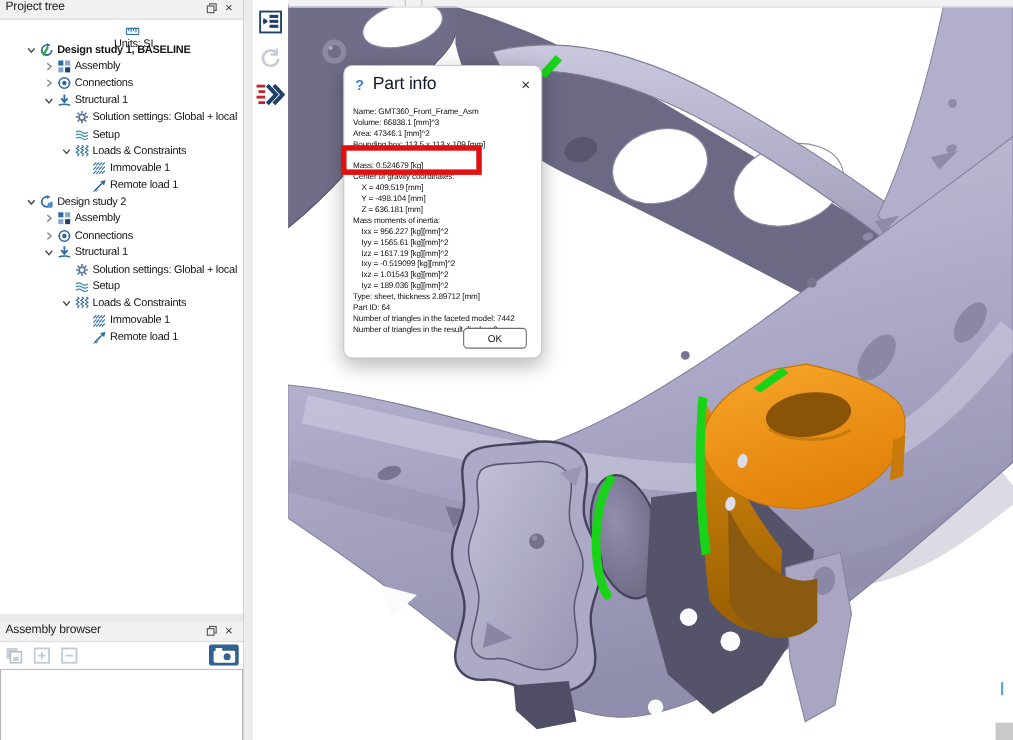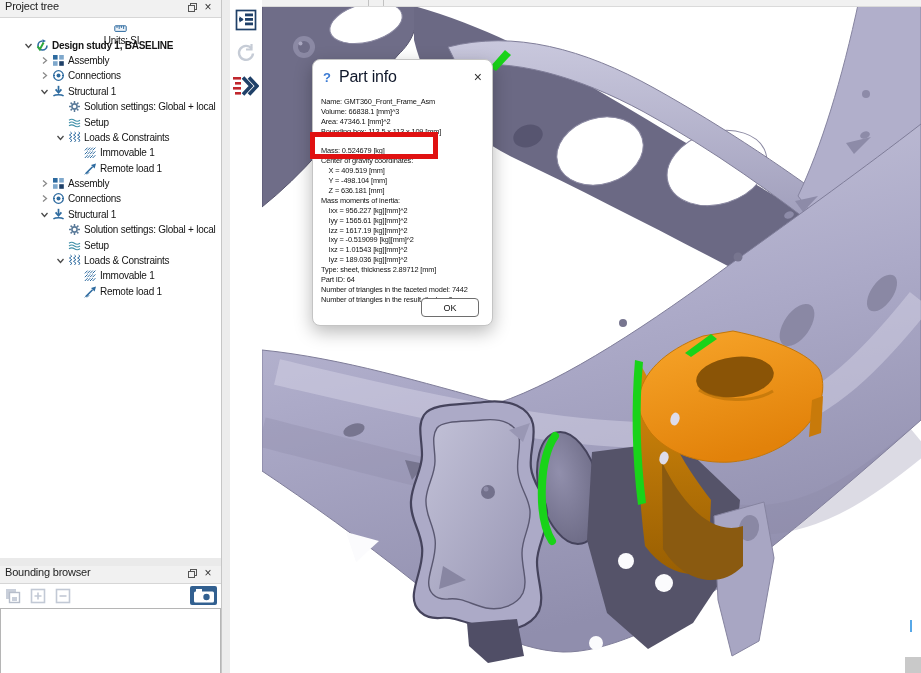--- a/index.html
+++ b/index.html
@@ -201,20 +201,35 @@
           <span class="chev"></span>
           <span class="ticon">
             <svg viewBox="0 0 13 13" width="13" height="13">
               <path d="M2,11.4 L8.6,4.8" stroke="#2D6A9F" stroke-width="1.5"></path>
               <path d="M7,3 L12,1.6 L10.6,6.6 Z" fill="#2D6A9F"></path>
               <path d="M0.8,12.4 l2.2,-2.2 M3,12.4 l2.2,-2.2" stroke="#2D6A9F" stroke-width="0.9"></path>
             </svg>
           </span>
           <span class="tlabel">Remote load 1</span>
         </div>
+        <div class="trow" style="padding-left: 22px;">
+          <span class="chev">
+            <svg width="9" height="9" viewBox="0 0 9 9">
+              <path d="M1.5,3 4.5,6.5 7.5,3" fill="none" stroke="#4A4A4A" stroke-width="1.3"></path>
+            </svg>
+          </span>
+          <span class="ticon">
+            <svg viewBox="0 0 13 13" width="13" height="13">
+              <path d="M11,6.5 A4.5,4.5 0 1 1 6.5,2" fill="none" stroke="#2D6A9F" stroke-width="1.6"></path>
+              <path d="M6.5,0.2 10,2 6.5,3.8 Z" fill="#2D6A9F"></path>
+              <circle cx="9.6" cy="9.6" r="2.4" fill="#4D8FCC"></circle>
+            </svg>
+          </span>
+          <span class="tlabel">Design study 2</span>
+        </div>
         <div class="trow" style="padding-left: 38px;">
           <span class="chev">
             <svg width="9" height="9" viewBox="0 0 9 9">
               <path d="M3,1.5 6.5,4.5 3,7.5" fill="none" stroke="#8A8A8A" stroke-width="1.3"></path>
             </svg>
           </span>
           <span class="ticon">
             <svg viewBox="0 0 13 13" width="13" height="13">
               <rect x="1" y="1" width="4.6" height="4.6" fill="#2D6A9F"></rect>
               <rect x="7.2" y="1" width="4.6" height="4.6" fill="#7FA8CC"></rect>
@@ -320,21 +335,21 @@
           </span>
           <span class="tlabel">Remote load 1</span>
         </div>
       </div>
   </div>
 
   <div id="hsplit"></div>
 
   <div id="bm-panel">
     <div class="panelhdr">
-      <span class="hdr-title">Bounding browser</span>
+      <span class="hdr-title">Assembly browser</span>
       <span class="wbtn">
           <span class="flt"></span>
         </span>
       <span class="wbtn">
           <span class="xglyph">×</span>
         </span>
     </div>
     <div id="bm-toolbar">
       <span class="bmico">
         <svg width="18" height="18" viewBox="0 0 18 18">

